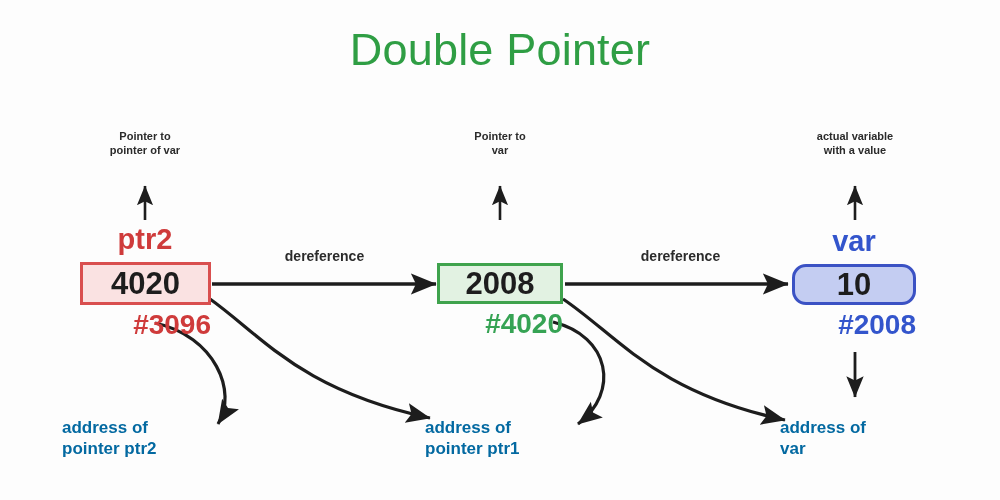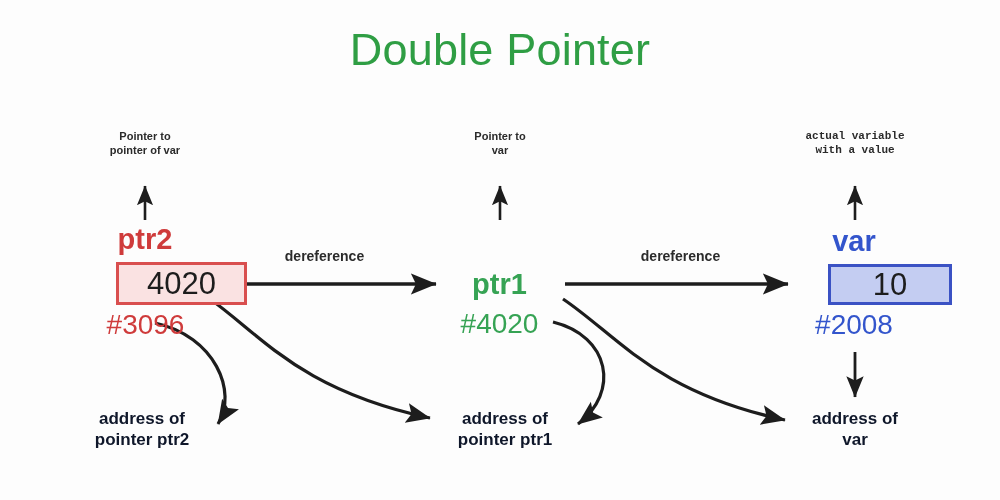--- a/index.html
+++ b/index.html
@@ -55,55 +55,55 @@
   }
   .varname {
     position: absolute;
     text-align: center;
     font-size: 29px;
     font-weight: bold;
     line-height: 1;
   }
   .addr {
     position: absolute;
-    text-align: center;
+    text-align: right;
     font-size: 28px;
-    font-weight: normal;
+    font-weight: bold;
     line-height: 1;
   }
   .deref {
     position: absolute;
     text-align: center;
     font-size: 14px;
     font-weight: bold;
     color: #2b2b2b;
     line-height: 1;
   }
   .footnote {
     position: absolute;
-    text-align: center;
+    text-align: left;
     font-size: 17px;
     font-weight: bold;
-    color: #0f172a;
+    color: #0369a1;
     line-height: 1.25;
+    margin-top: 9px;
   }
 
   
   .cell {
     position: absolute;
     box-sizing: border-box;
     display: flex;
     align-items: center;
     justify-content: center;
     font-size: 31px;
-    font-weight: normal;
+    font-weight: bold;
     color: #1d1d1d;
     border-width: 3px;
     border-style: solid;
-    margin-left: 36px;
   }
 
   .cell-ptr2 { border-color: #d94f4f; background: #fae2e2; }
   .cell-ptr1 { border-color: #3fa34d; background: #e2f2e2; }
   .cell-var  { border-color: #3b52c4; background: #c4cdf2; }
 
   .c-red   { color: #cf3b3b; }
   .c-green { color: #36a354; }
   .c-blue  { color: #3355cc; }
 </style>
@@ -170,31 +170,32 @@
 
   <div class="addr c-red" style="left:80px; top:311px; width:131px;">#3096</div>
 
   <div class="caption" style="left:400px; top:130px; width:200px;">
     <div>Pointer to</div>
     <div>var</div>
   </div>
 
   <div class="varname c-green" style="left:436px; top:226px; width:127px;margin-top:44px;">ptr1</div>
 
+  <div class="cell cell-ptr1" style="left:437px; top:263px; width:126px; height:41px;">2008</div>
 
   <div class="addr c-green" style="left:436px; top:310px; width:127px;">#4020</div>
 
-  <div class="caption" style="left:755px; top:130px; width:200px;font-family:Liberation Mono, monospace;">
+  <div class="caption" style="left:755px; top:130px; width:200px;">
     <div>actual variable</div>
     <div>with a value</div>
   </div>
 
   <div class="varname c-blue" style="left:792px; top:227px; width:124px;">var</div>
 
-  <div class="cell cell-var" style="left:792px; top:264px; width:124px; height:41px;">10</div>
+  <div class="cell cell-var" style="left:792px; top:264px; width:124px; height:41px;border-radius:14px;">10</div>
 
   <div class="addr c-blue" style="left:792px; top:311px; width:124px;">#2008</div>
 
   <div class="deref" style="left:232px; top:249px; width:185px;">dereference</div>
 
   <div class="deref" style="left:588px; top:249px; width:185px;">dereference</div>
 
   <div class="footnote" style="left:62px; top:408px; width:160px;">
     <div>address of</div>
     <div>pointer ptr2</div>

